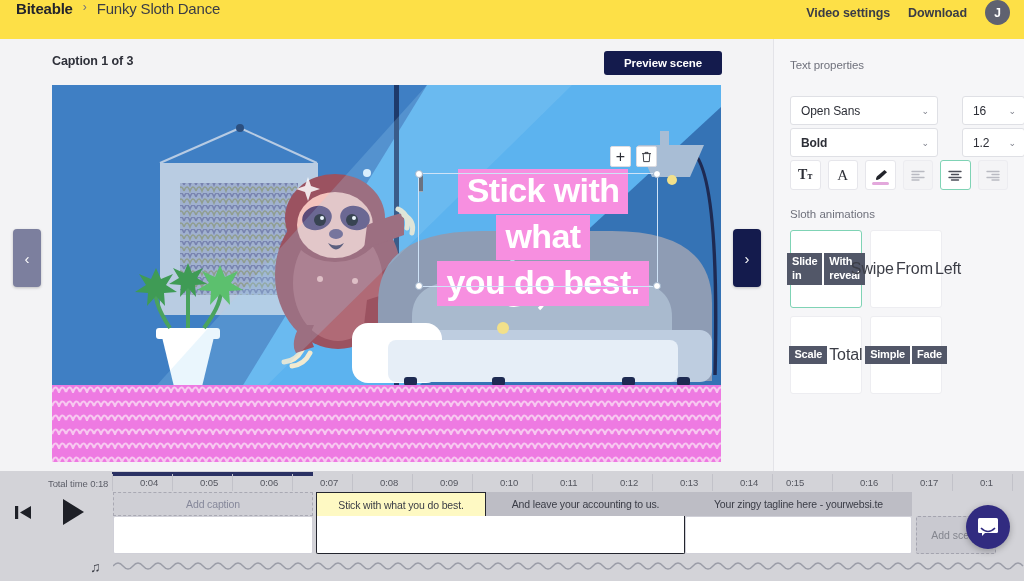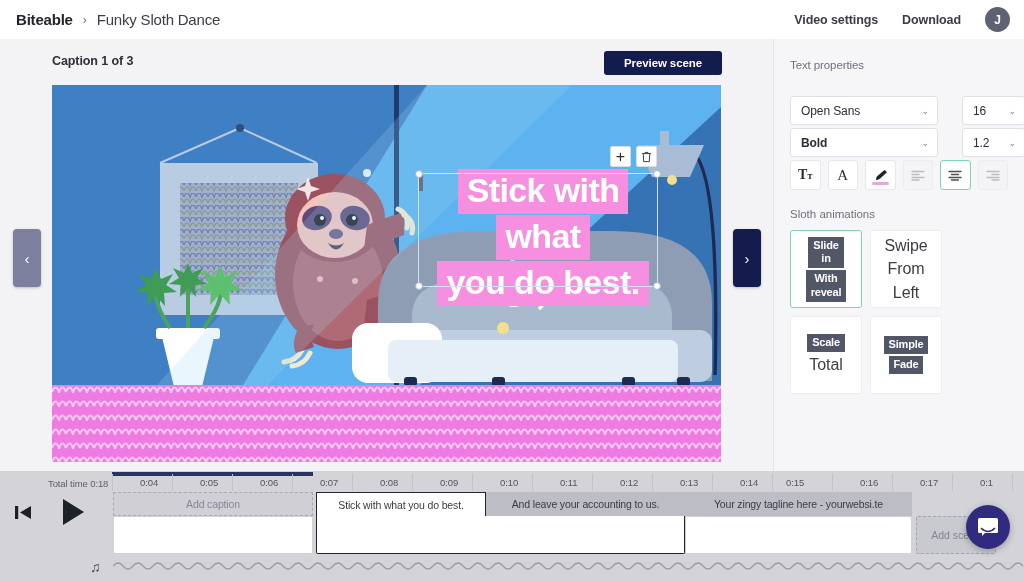--- a/index.html
+++ b/index.html
@@ -5,27 +5,27 @@
   * { box-sizing: border-box; margin: 0; padding: 0; }
   html, body {
     width: 1024px; height: 581px;
     font-family: "Liberation Sans", sans-serif;
     background: #e9e9ec; overflow: hidden;
   }
 
   
   .header {
     position: absolute; left: 0; top: 0; width: 1024px; height: 39px;
-    background: #ffffff; display: flex; align-items: center;
+    background: #fde047; display: flex; align-items: flex-start;
     padding: 0 14px 0 16px; z-index: 40;
   }
   .brand { font-size: 15px; font-weight: bold; color: #23242b; letter-spacing: -0.2px; }
   .crumb-sep { margin: 0 10px; color: #70727e; font-size: 12px; }
   .crumb-title { font-size: 15px; color: #3a3c46; letter-spacing: -0.2px; }
-  .header-right { margin-left: auto; display: flex; align-items: center; gap: 24px; }
+  .header-right { margin-left: auto; display: flex; align-items: center; gap: 18px; }
   .header-link { font-size: 12.5px; color: #3a3c46; font-weight: bold; letter-spacing: -0.1px; cursor: pointer; }
   .avatar {
     width: 25px; height: 25px; border-radius: 50%; background: #5f6270;
     color: #fff; font-size: 12px; font-weight: bold;
     display: flex; align-items: center; justify-content: center; cursor: pointer;
   }
 
   
   .editor {
     position: absolute; left: 0; top: 39px; width: 773px; height: 432px;
@@ -115,23 +115,23 @@
     cursor: pointer; position: relative;
   }
   .icon-btn.active { border: 1.5px solid #7fd3b5; }
   .icon-btn.dim { background: #f4f4f6; border-color: #ececf0; }
   .hl-bar { position: absolute; bottom: 4px; left: 6px; right: 6px; height: 3px; background: #e3a8dc; border-radius: 2px; }
 
   .anim-title { font-size: 11.5px; color: #6f717c; margin: 18px 0 10px 0; }
   .anim-grid { display: flex; flex-wrap: wrap; gap: 8px; }
   .anim-card {
     width: 72px; height: 78px; background: #fff; border: 1px solid #ededf1;
-    border-radius: 3px; display: flex; flex-direction: column;
+    border-radius: 3px; display: flex; flex-direction: row;
     align-items: center; justify-content: center; cursor: pointer;
-    text-align: center; gap: 2px; padding: 21px;
+    text-align: left; gap: 2px; padding: 21px;
   }
   .anim-card.active { border: 1.5px solid #7fd3b5; }
   .anim-plain { font-size: 10px; color: #44464f; line-height: 1.35; letter-spacing: -0.1px; }
   .anim-chip {
     background: #525768; color: #fff; font-size: 11px; font-weight: bold;
     padding: 2px 5px; line-height: 1.25; letter-spacing: -0.2px;
   }
   .anim-word { font-size: 16px; color: #3b3d46; line-height: 1.35; letter-spacing: -0.1px; }
 
   
@@ -148,21 +148,21 @@
   .tick { position: absolute; top: 6px; font-size: 9.5px; color: #54565f; letter-spacing: -0.1px; }
   .tick-line { position: absolute; top: 3px; width: 1px; height: 17px; background: #c2c2c9; }
 
   .track-captions { position: absolute; left: 113px; top: 21px; height: 24px; }
   .cap-block {
     position: absolute; top: 0; height: 24px; display: flex;
     align-items: center; justify-content: center; font-size: 10.5px;
     color: #3a3c46; cursor: pointer; letter-spacing: -0.15px; overflow: hidden;
   }
   .cap-add { background: #cfcfd5; border: 1px dashed #a9a9b3; color: #86889a; }
-  .cap-sel { background: #ffffff; border: 1px solid #23252e; border-bottom: none; }
+  .cap-sel { background: #fef9c3; border: 1px solid #23252e; border-bottom: none; }
   .cap-grey { background: #bdbdc5; }
 
   .track-scenes { position: absolute; left: 113px; top: 45px; height: 38px; }
   .scene-block {
     position: absolute; top: 0; height: 38px; background: #fff;
     border: 1px solid #d0d0d8; border-radius: 2px; cursor: pointer;
   }
   .scene-block.sel { border: 1.5px solid #23252e; border-top: none; border-radius: 0 0 2px 2px;}
   .scene-add {
     position: absolute; top: 0; height: 38px; background: #c9c9d0;

